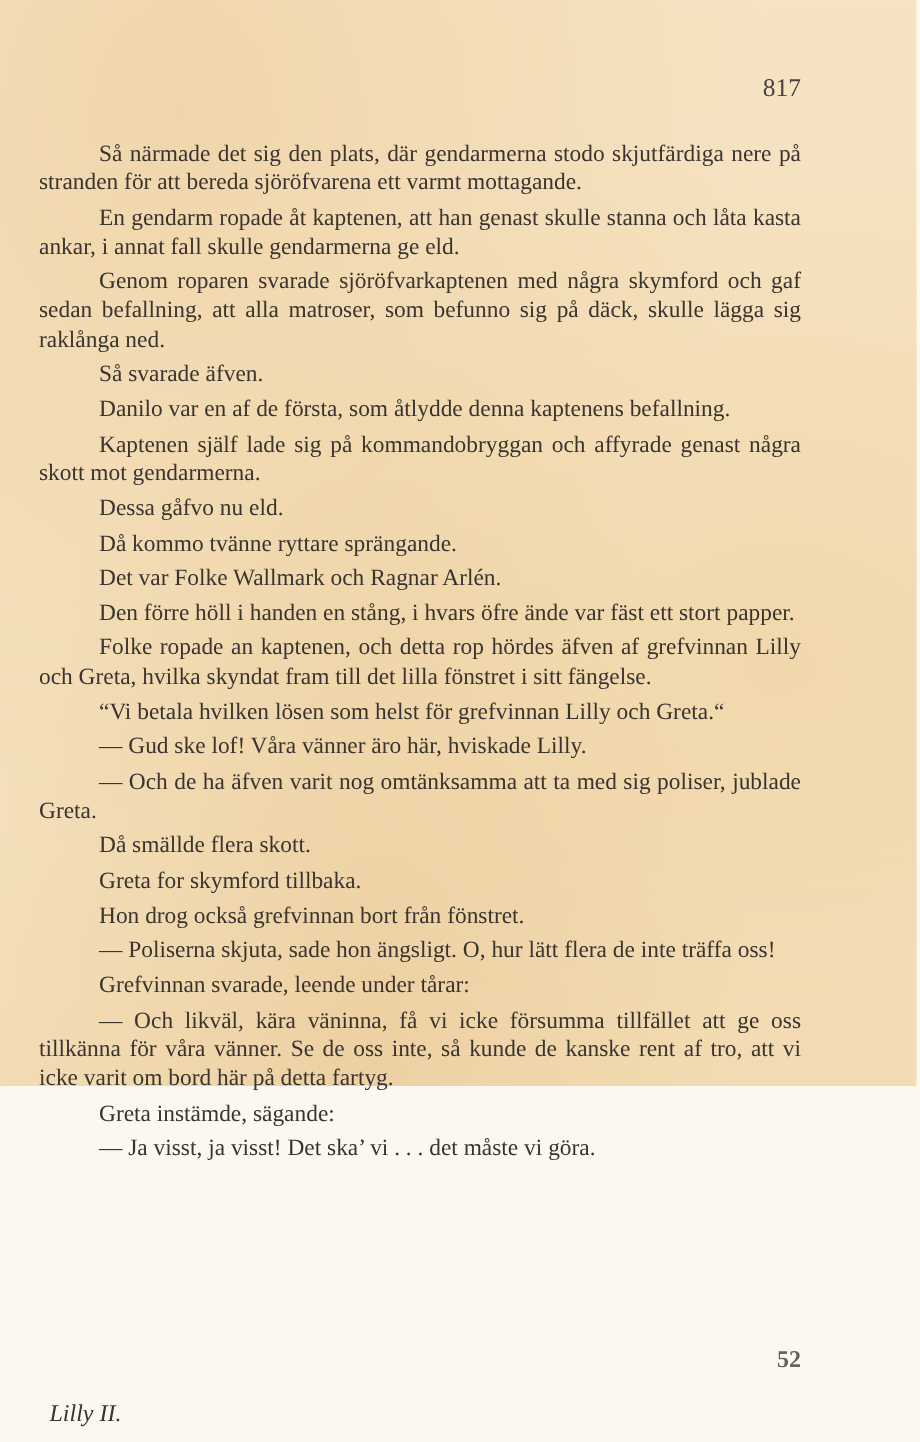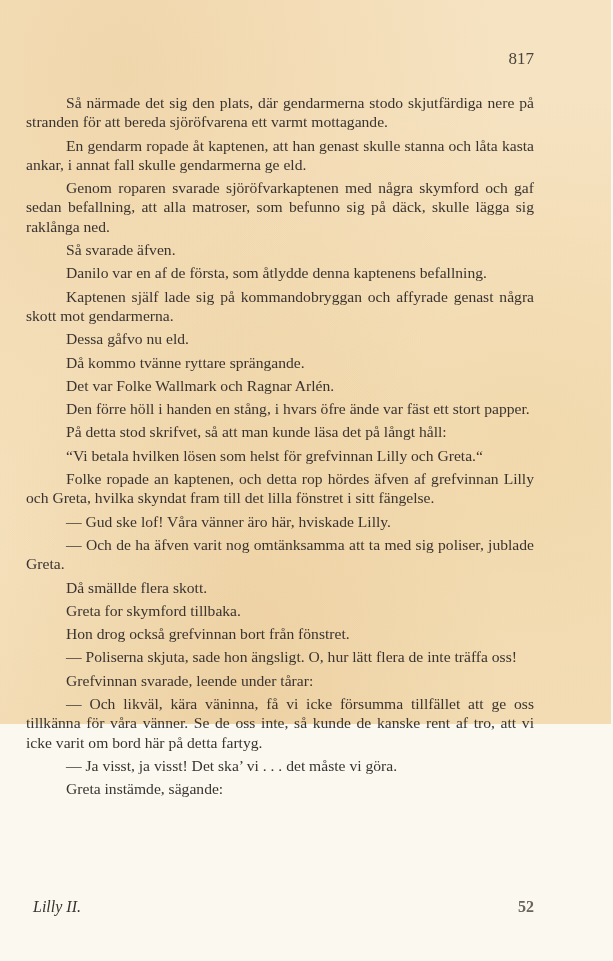--- a/index.html
+++ b/index.html
@@ -51,20 +51,21 @@
       top: 898px;
       left: 33px;
       width: 505px;
       font-size: 16px;
       display: flex;
       justify-content: space-between;
       color: #3a3430;
     }
     .signature-mark {
       font-style: italic;
+      margin-top: 36px;
     }
     .sheet-number {
       color: #6a625c;
       padding-right: 4px;
       font-weight: bold;
     }
   </style>
 </head>
 <body>
 
@@ -75,32 +76,31 @@
     <p class="p">Så närmade det sig den plats, där gendarmerna stodo skjutfärdiga nere på stranden för att bereda sjöröfvarena ett varmt mottagande.</p>
     <p class="p">En gendarm ropade åt kaptenen, att han genast skulle stanna och låta kasta ankar, i annat fall skulle gendarmerna ge eld.</p>
     <p class="p">Genom roparen svarade sjöröfvarkaptenen med några skymford och gaf sedan befallning, att alla matroser, som befunno sig på däck, skulle lägga sig raklånga ned.</p>
     <p class="p">Så svarade äfven.</p>
     <p class="p">Danilo var en af de första, som åtlydde denna kaptenens befallning.</p>
     <p class="p">Kaptenen själf lade sig på kommandobryggan och affyrade genast några skott mot gendarmerna.</p>
     <p class="p">Dessa gåfvo nu eld.</p>
     <p class="p">Då kommo tvänne ryttare sprängande.</p>
     <p class="p">Det var Folke Wallmark och Ragnar Arlén.</p>
     <p class="p">Den förre höll i handen en stång, i hvars öfre ände var fäst ett stort papper.</p>
-    <p class="p">På detta stod skrifvet, så att man kunde läsa det på långt håll:</p>
+    <p class="p">Folke ropade an kaptenen, och detta rop hördes äfven af grefvinnan Lilly och Greta, hvilka skyndat fram till det lilla fönstret i sitt fängelse.</p>
     <p class="p">“Vi betala hvilken lösen som helst för grefvinnan Lilly och Greta.“</p>
-    <p class="p">Folke ropade an kaptenen, och detta rop hördes äfven af grefvinnan Lilly och Greta, hvilka skyndat fram till det lilla fönstret i sitt fängelse.</p>
     <p class="p">— Gud ske lof! Våra vänner äro här, hviskade Lilly.</p>
     <p class="p">— Och de ha äfven varit nog omtänksamma att ta med sig poliser, jublade Greta.</p>
     <p class="p">Då smällde flera skott.</p>
     <p class="p">Greta for skymford tillbaka.</p>
     <p class="p">Hon drog också grefvinnan bort från fönstret.</p>
     <p class="p">— Poliserna skjuta, sade hon ängsligt. O, hur lätt flera de inte träffa oss!</p>
     <p class="p">Grefvinnan svarade, leende under tårar:</p>
     <p class="p">— Och likväl, kära väninna, få vi icke försumma tillfället att ge oss tillkänna för våra vänner. Se de oss inte, så kunde de kanske rent af tro, att vi icke varit om bord här på detta fartyg.</p>
+    <p class="p">Greta instämde, sägande:</p>
     <p class="p">— Ja visst, ja visst! Det ska’ vi . . . det måste vi göra.</p>
-    <p class="p">Greta instämde, sägande:</p>
   </div>
 
   <div class="footer">
     <span class="signature-mark">Lilly II.</span>
     <span class="sheet-number">52</span>
   </div>
 </div>
 
 </body></html>

